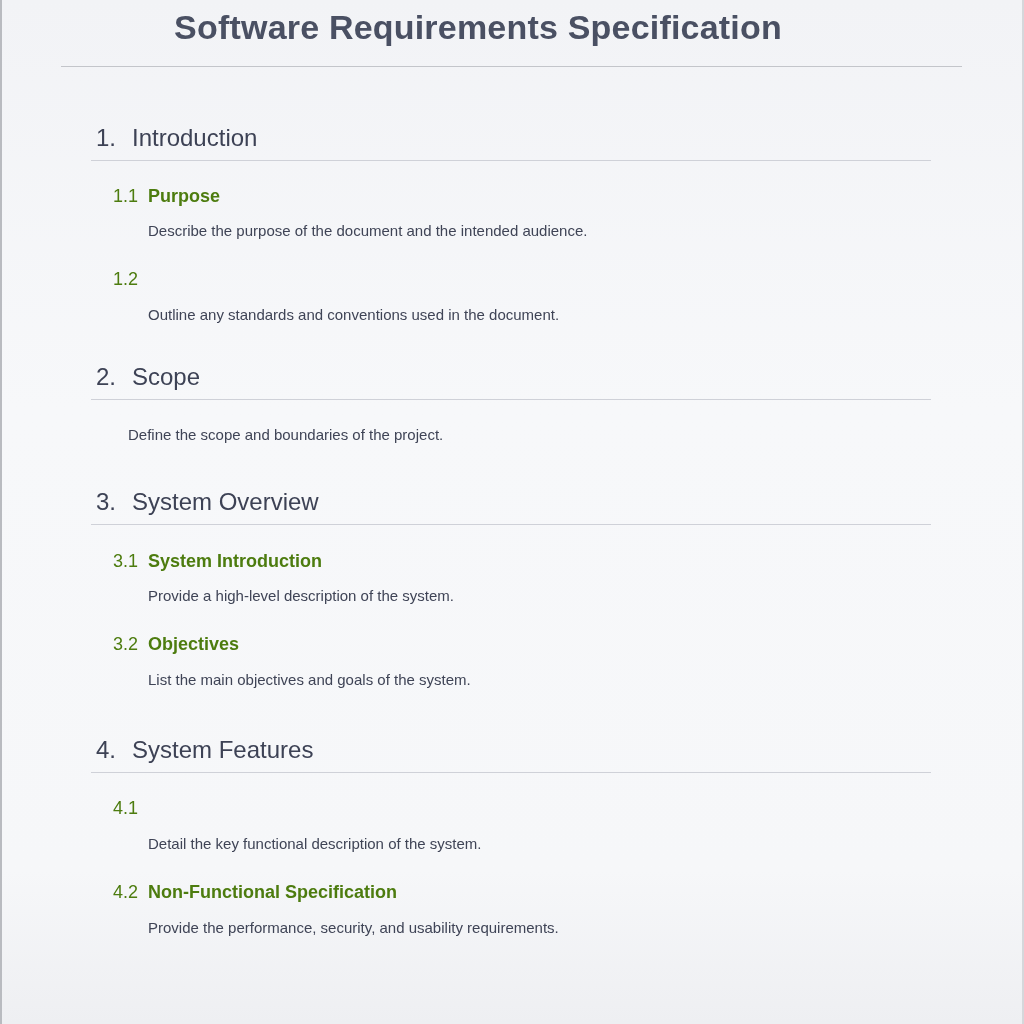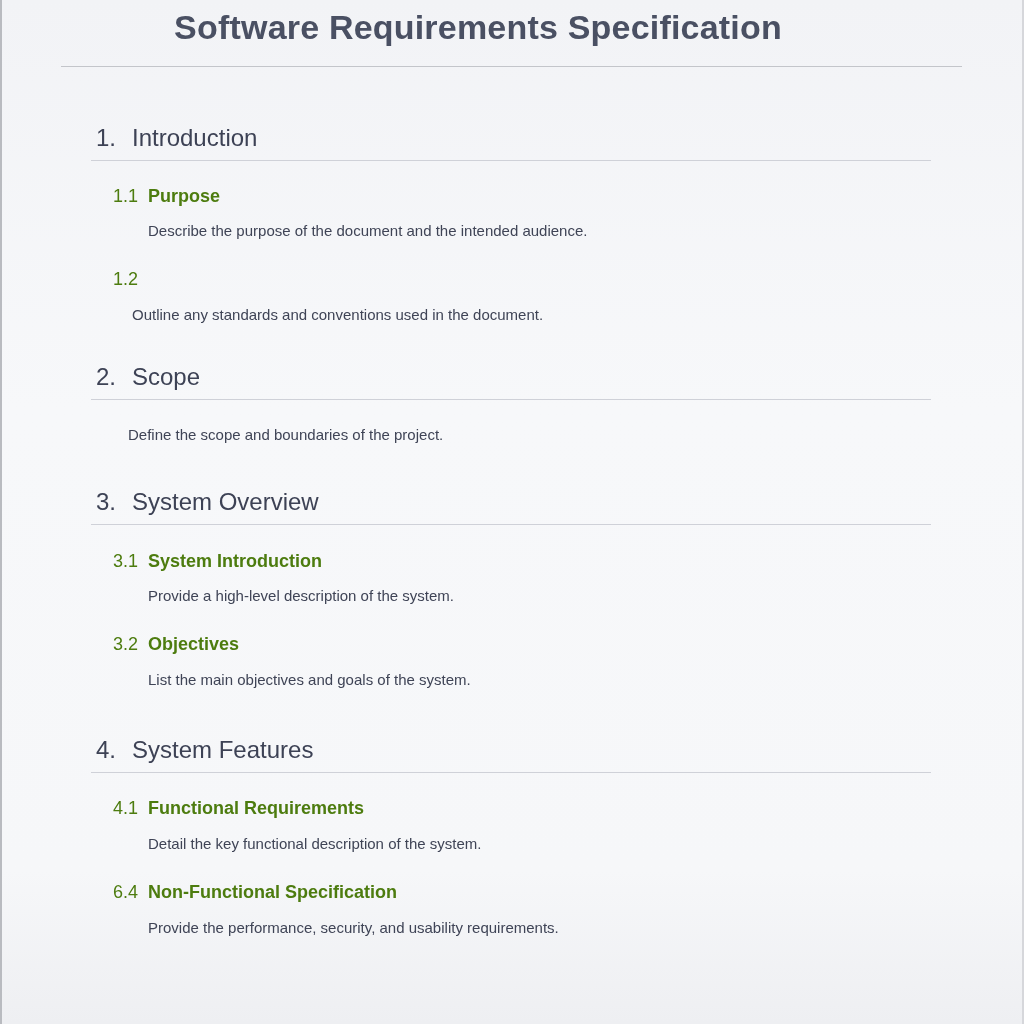--- a/index.html
+++ b/index.html
@@ -53,21 +53,21 @@
     <span>Purpose</span>
   </div>
 </div>
 <div class="body-text" style="left:148px; top:222px;">Describe the purpose of the document and the intended audience.</div>
 
 <div class="sub" style="top:269px;">
   <div class="sub-head">
     <span class="sub-num">1.2</span>
   </div>
 </div>
-<div class="body-text" style="left:132px; top:306px;">Outline any standards and conventions used in the document.</div>
+<div class="body-text" style="left:148px; top:306px;">Outline any standards and conventions used in the document.</div>
 
 <div class="section" style="top:363px;">
   <div class="sec-head">
     <span class="sec-num">2.</span>
     <span>Scope</span>
   </div>
   <div class="sec-rule"></div>
 </div>
 <div class="body-text" style="left:128px; top:426px;">Define the scope and boundaries of the project.</div>
 
@@ -97,24 +97,23 @@
 <div class="section" style="top:736px;">
   <div class="sec-head">
     <span class="sec-num">4.</span>
     <span>System Features</span>
   </div>
   <div class="sec-rule"></div>
 </div>
 <div class="sub" style="top:798px;">
   <div class="sub-head">
     <span class="sub-num">4.1</span>
-    <span>Functional Requirements</span>
   </div>
 </div>
 <div class="body-text" style="left:148px; top:835px;">Detail the key functional description of the system.</div>
 
 <div class="sub" style="top:882px;">
   <div class="sub-head">
-    <span class="sub-num">6.4</span>
+    <span class="sub-num">4.2</span>
     <span>Non-Functional Specification</span>
   </div>
 </div>
 <div class="body-text" style="left:148px; top:919px;">Provide the performance, security, and usability requirements.</div>
 
 </body></html>

